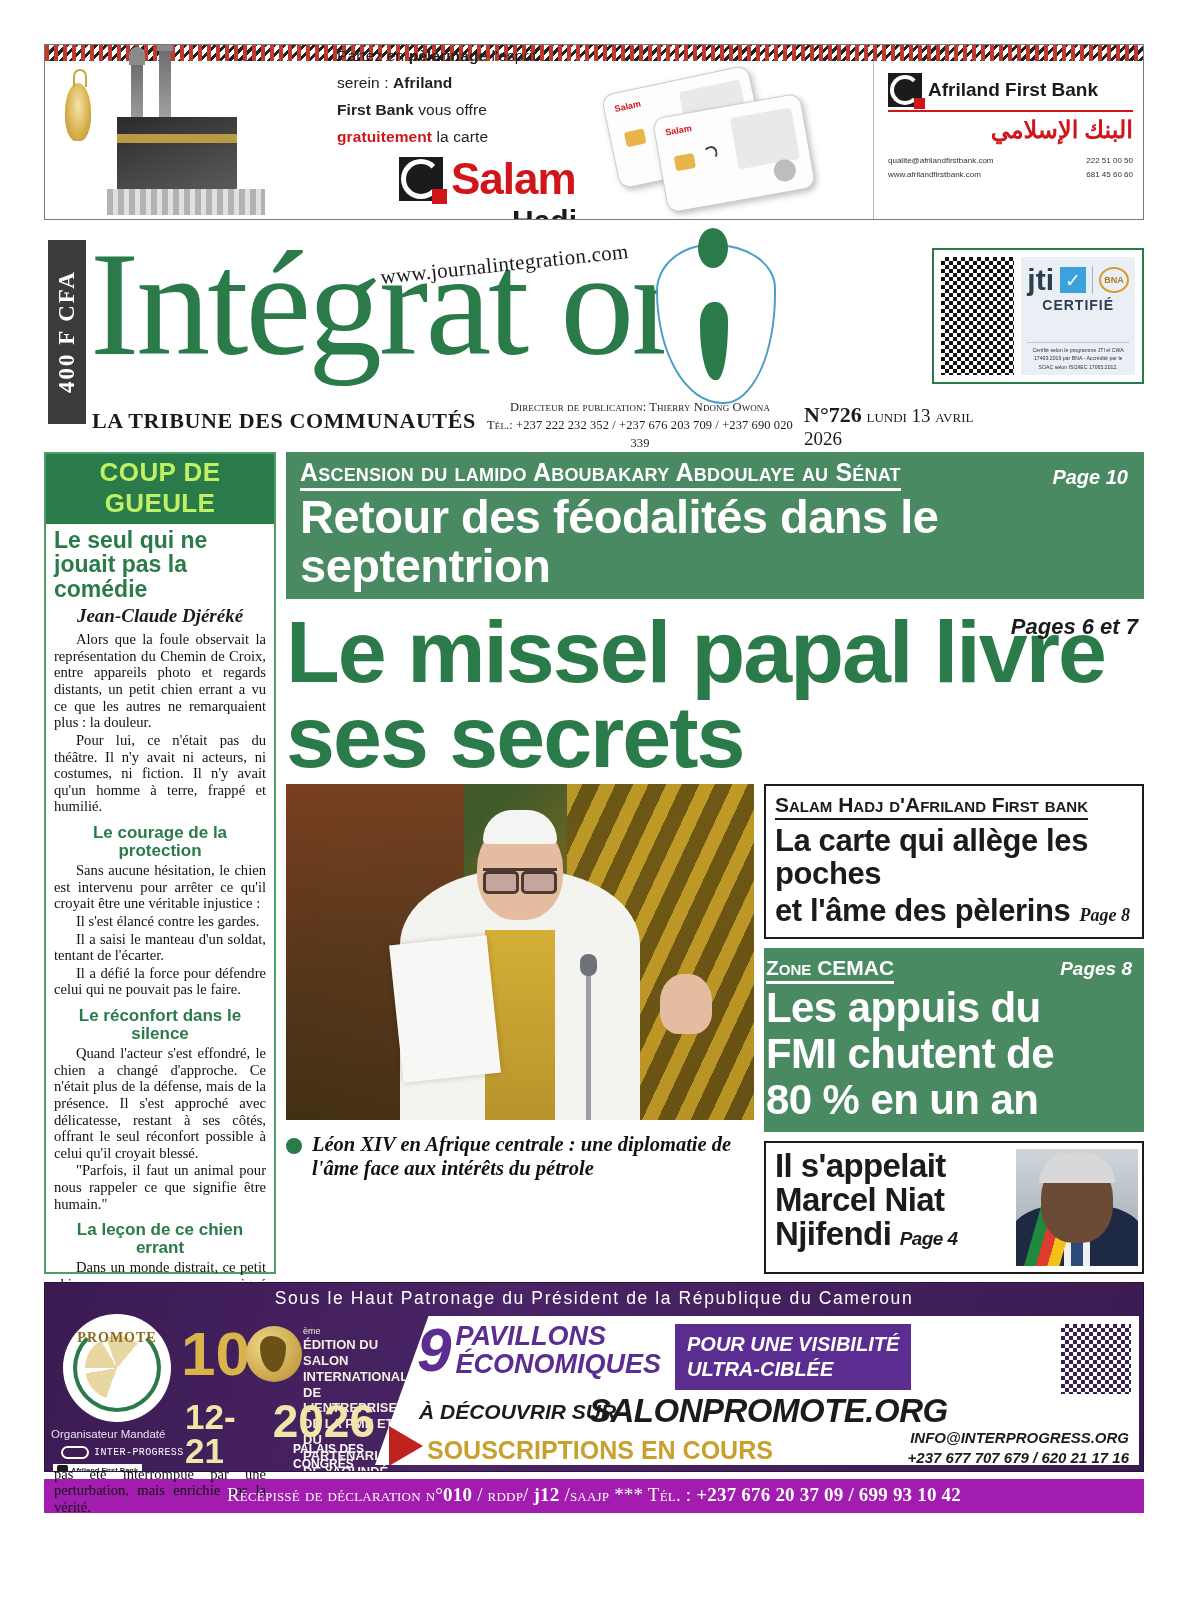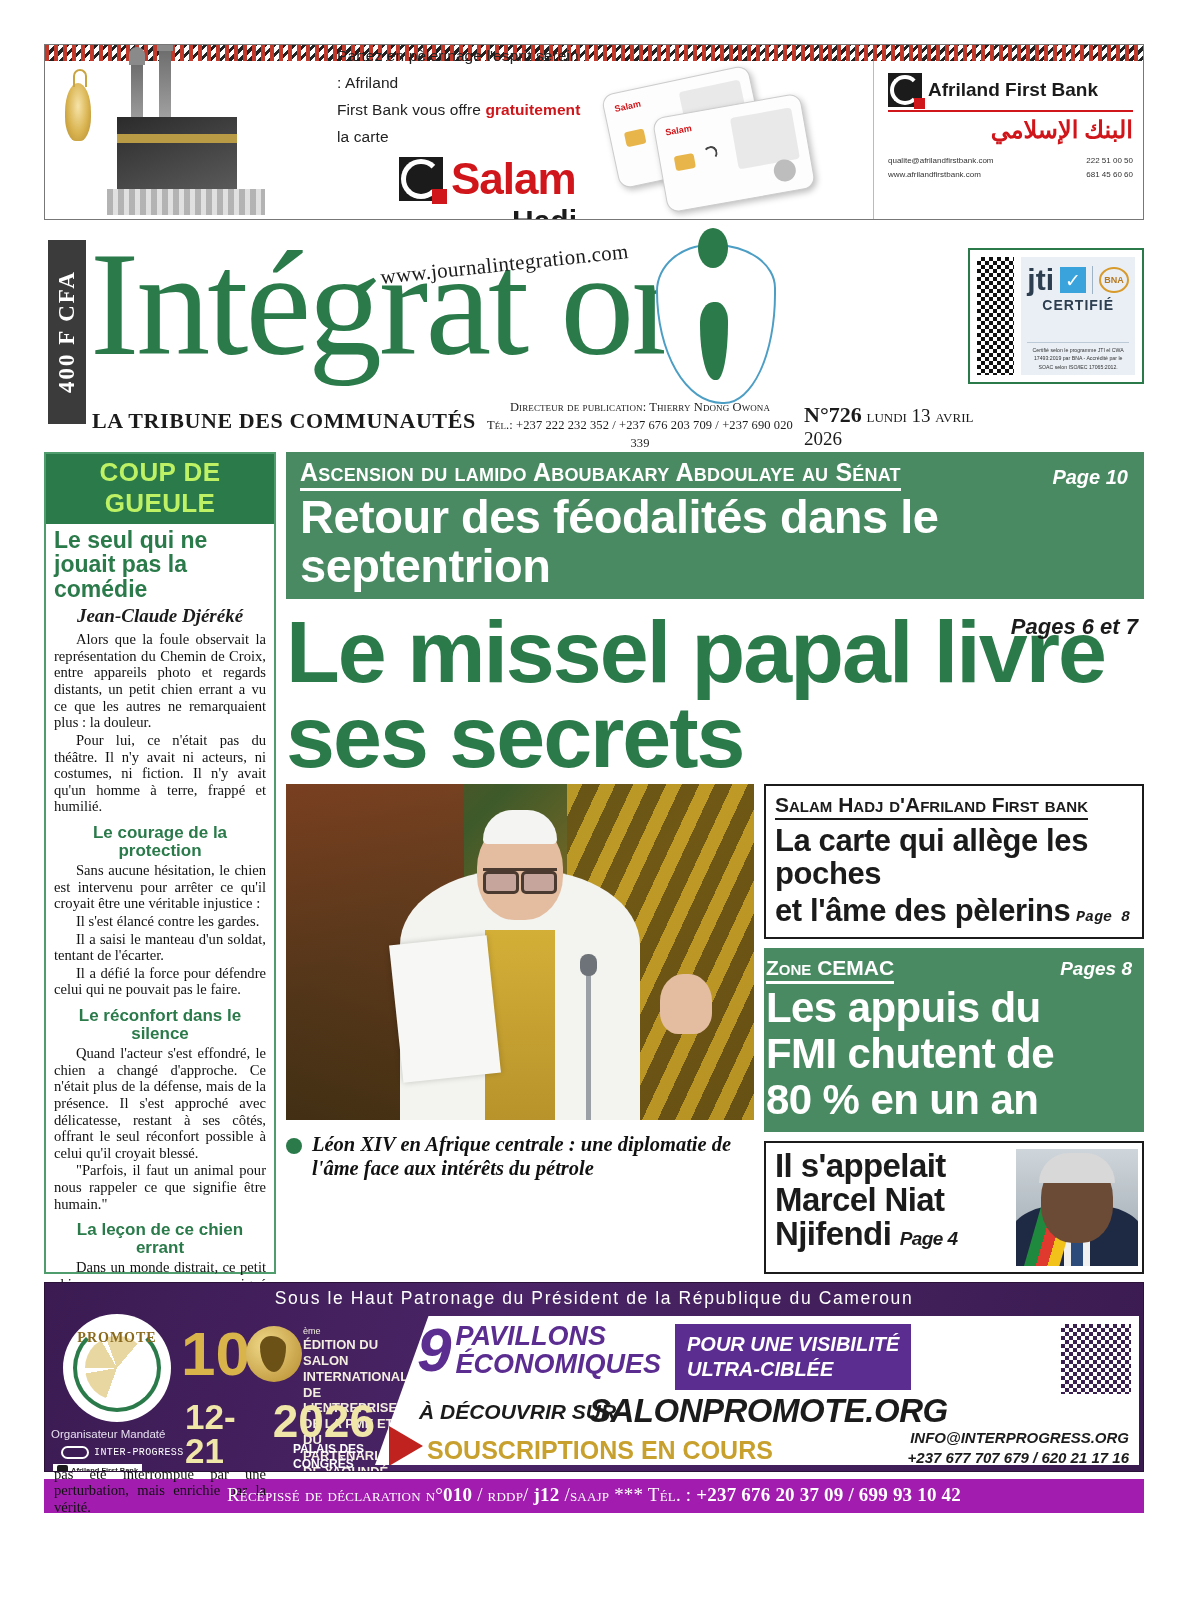--- a/index.html
+++ b/index.html
@@ -55,21 +55,21 @@
   .kaaba .band {
     position:absolute; left:10px; bottom:72px; width:120px; height:9px; background:#b89b44;
   }
   .kaaba .crowd {
     position:absolute; left:0; bottom:0; width:158px; height:26px;
     background: repeating-linear-gradient(90deg,#9a9a9a 0 6px, #d6d6d6 6px 11px);
     opacity:.75;
   }
   .topad-copy { flex:1; display:flex; flex-direction:column; justify-content:center; padding-left:62px; }
   .topad-line { font-family:"Liberation Sans", sans-serif; font-size:15.5px; color:#222; line-height:1.75; letter-spacing:.1px; }
-  .topad-line b { font-weight:normal; }
+  .topad-line b { font-weight:bold; }
   .topad-line .red { color:#d0161a; font-weight:bold; }
   .salam-lockup { display:flex; align-items:center; margin-top:4px; margin-left:62px; }
   .salam-mark {
     width:44px; height:44px; background:#1b1b1b; position:relative; margin-right:8px;
     display:flex; align-items:center; justify-content:center;
   }
   .salam-mark:before {
     content:""; width:30px; height:30px; border-radius:50%;
     border:5px solid #ffffff; border-right-color:transparent;
   }
@@ -145,21 +145,21 @@
     position:absolute; left:390px; top:172px; width:320px; text-align:center;
     font-family:"Liberation Serif", serif; font-size:12.5px; color:#1b1b1b; line-height:1.45;
     font-variant: small-caps; letter-spacing:.1px;
   }
   .issue {
     position:absolute; left:714px; top:176px; width:200px; text-align:left;
     font-family:"Liberation Serif", serif; font-size:19px; color:#1b1b1b; font-variant:small-caps;
   }
   .issue b { font-size:22px; font-variant:normal; font-weight:bold; }
   .jti-badge {
-    position:absolute; right:0; top:22px; width:176px; height:136px;
+    position:absolute; right:0; top:22px; width:212px; height:136px;
     border:2px solid #2a7a4a; background:#fff; display:flex;
   }
   .jti-qr {
     width:84px; margin:7px; background:
       repeating-conic-gradient(#111 0 25%, #fff 0 50%) 0 0/8px 8px;
   }
   .jti-right { flex:1; background:#e9eff5; margin:7px 7px 7px 0; position:relative; padding:8px 6px; }
   .jti-top { display:flex; align-items:center; justify-content:center; gap:6px; }
   .jti-word { font-family:"Liberation Sans",sans-serif; font-size:30px; font-weight:bold; color:#2c3e50; line-height:1; }
   .jti-check { width:26px; height:26px; background:#3aa3dc; color:#fff; font-size:19px; display:flex; align-items:center; justify-content:center; }
@@ -266,22 +266,22 @@
   .box-kicker-dark {
     font-family:"Liberation Sans",sans-serif; font-weight:bold; font-size:21px;
     font-variant:small-caps; color:#1b1b1b; display:inline-block;
     border-bottom:2px solid #1b1b1b; padding-bottom:1px;
   }
   .box-title-dark {
     font-family:"Liberation Sans",sans-serif; font-weight:bold; font-size:31px;
     color:#1b1b1b; line-height:1.06; margin-top:5px; letter-spacing:-.4px;
   }
   .box-page-dark {
-    font-family:Liberation Mono, monospace; font-style:italic; font-weight:bold;
-    font-size:15px; color:#1b1b1b; position:absolute; right:12px; bottom:11px;
+    font-family:Liberation Serif, serif; font-style:italic; font-weight:bold;
+    font-size:18px; color:#1b1b1b; position:absolute; right:12px; bottom:11px;
   }
   .box-cemac { background:#4a8a63; color:#fff; padding:8px 10px 10px 2px; position:relative; }
   .box-kicker-light {
     font-family:"Liberation Sans",sans-serif; font-weight:bold; font-size:21px;
     font-variant:small-caps; display:inline-block; border-bottom:3px solid #fff; padding-bottom:1px;
   }
   .box-page-light {
     position:absolute; right:12px; top:10px; font-family:"Liberation Sans",sans-serif;
     font-style:italic; font-weight:bold; font-size:19px;
   }

